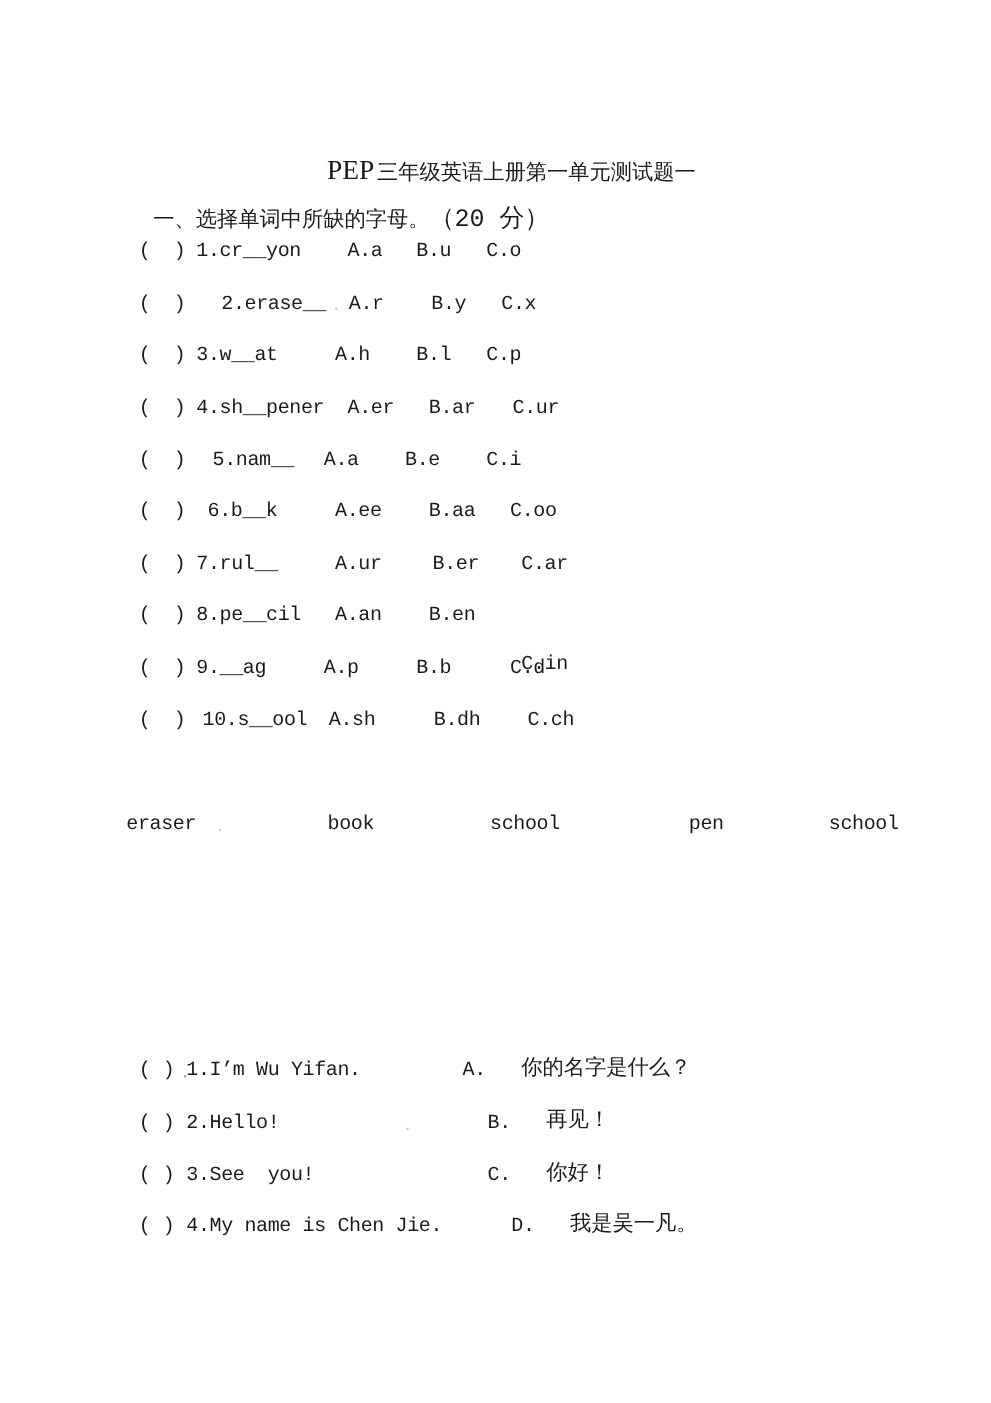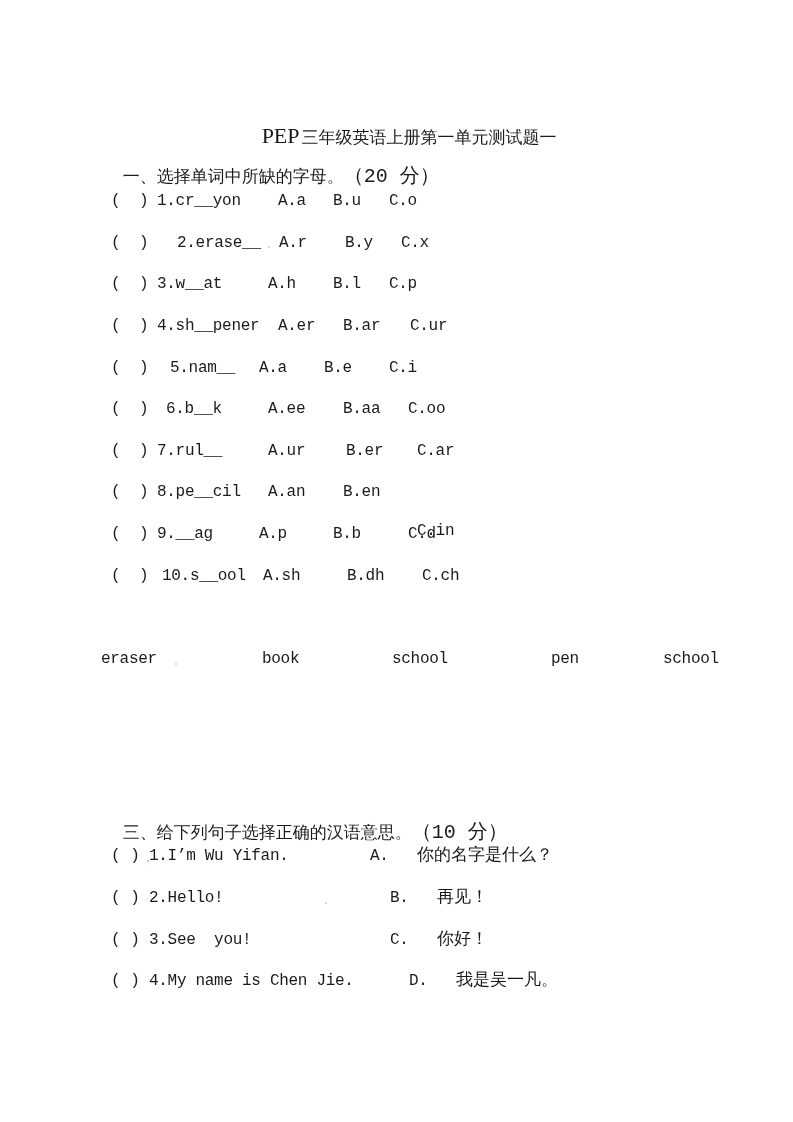--- a/index.html
+++ b/index.html
@@ -128,23 +128,20 @@
     <span class="t mono" style="left:101px; top:651px;">eraser</span>
     <span class="speck" style="left:175px; top:663px;"></span>
     <span class="t mono" style="left:262px; top:651px;">book</span>
     <span class="t mono" style="left:392px; top:651px;">school</span>
     <span class="t mono" style="left:551px; top:651px;">pen</span>
     <span class="t mono" style="left:663px; top:651px;">school</span>
   </div>
 
   <div style="position:absolute; left:101px; top:680px; width:620px; height:110px;"></div>
 
-  <div class="t heading" style="left:101px; top:806px;">
-    <span>三、给下列句子选择正确的汉语意思。</span><span class="num">（10 分）</span>
-  </div>
 
   <div>
     <div>
       <span class="t paren" style="left:111px; top:848px;">( )</span>
       <span class="speck orange" style="left:147px; top:860px;"></span>
       <span class="t mono" style="left:149px; top:848px;">1.I’m Wu Yifan.</span>
       <span class="t mono" style="left:370px; top:848px;">A.</span>
       <span class="t cjk" style="left:389px; top:846px;">你的名字是什么？</span>
     </div>
     <div>

